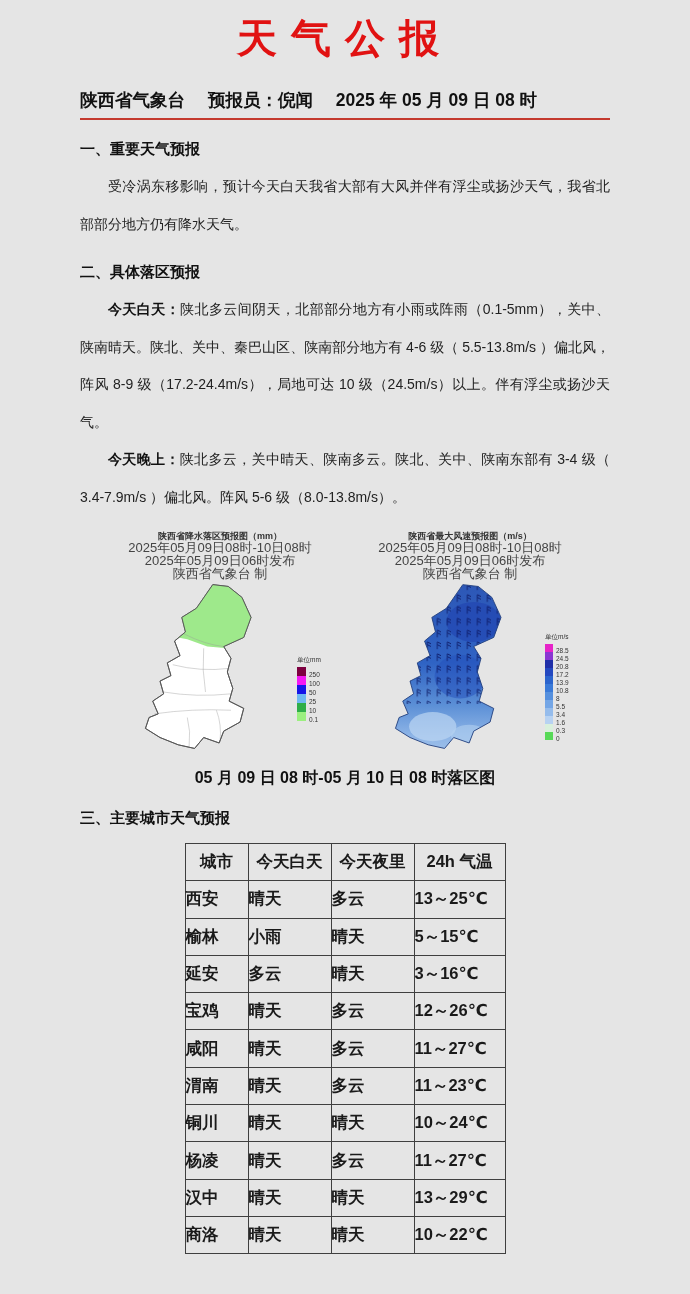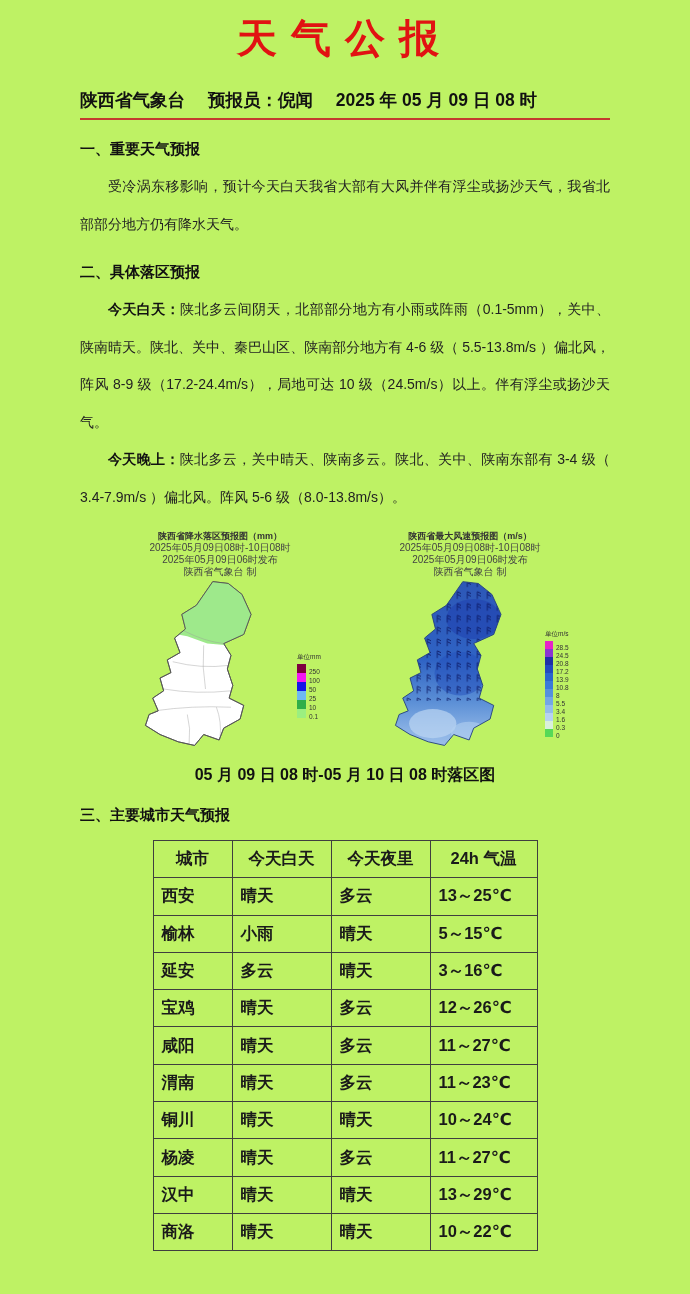--- a/index.html
+++ b/index.html
@@ -2,21 +2,21 @@
 <html><head>
 <meta charset="utf-8">
 <style>
   html,body{margin:0;padding:0;background:#ffffff;}
   body{
     width:690px;height:1294px;overflow:hidden;
     font-family:"Liberation Sans","DejaVu Sans",sans-serif;
     color:#1c1c1c;
     -webkit-font-smoothing:antialiased;
   }
-  .page{width:690px;height:1294px;position:relative;background:#bef264;}
+  .page{width:690px;height:1294px;position:relative;background:#e5e5e5;}
   .content{padding:0 80px 0 80px;}
 
   
   .doc-title{
     text-align:center;
     color:#e11212;
     font-size:40px;
     font-weight:bold;
     letter-spacing:14px;
     padding-top:12px;
@@ -64,21 +64,21 @@
   }
   .map-block{width:250px;position:relative;}
   .map-title{
     text-align:center;
     font-size:9px;
     line-height:12px;
     color:#333;
     font-weight:bold;
     margin:0;
   }
-  .map-title .sub{font-weight:normal;color:#444;font-size:10px;}
+  .map-title .sub{font-weight:normal;color:#444;font-size:13px;}
   .map-canvas{position:relative;width:250px;height:185px;}
   .map-canvas svg.province{position:absolute;left:18px;top:0;}
   .legend{
     position:absolute;
     font-size:6.5px;
     color:#333;
   }
   .legend .legend-unit{font-size:6.5px;margin-bottom:2px;color:#333;}
   .legend-row{display:flex;align-items:flex-end;height:9px;}
   .legend-row .legend-swatch{width:9px;height:9px;display:inline-block;}
@@ -99,21 +99,21 @@
     border-collapse:collapse;
     margin:10px auto 0 auto;
     table-layout:fixed;
   }
   .city-table th,.city-table td{
     border:1.5px solid #3f3f3f;
     height:36.3px;
     vertical-align:middle;
     font-size:16.5px;
     color:#1a1a1a;
-    padding:0 8px;
+    padding:0 0;
     font-weight:bold;
   }
   .city-table th{font-weight:bold;}
   .col-city{width:62px;}
   .col-day{width:82px;}
   .col-night{width:82px;}
   .col-temp{width:90px;}
 </style>
 </head>
 <body>

